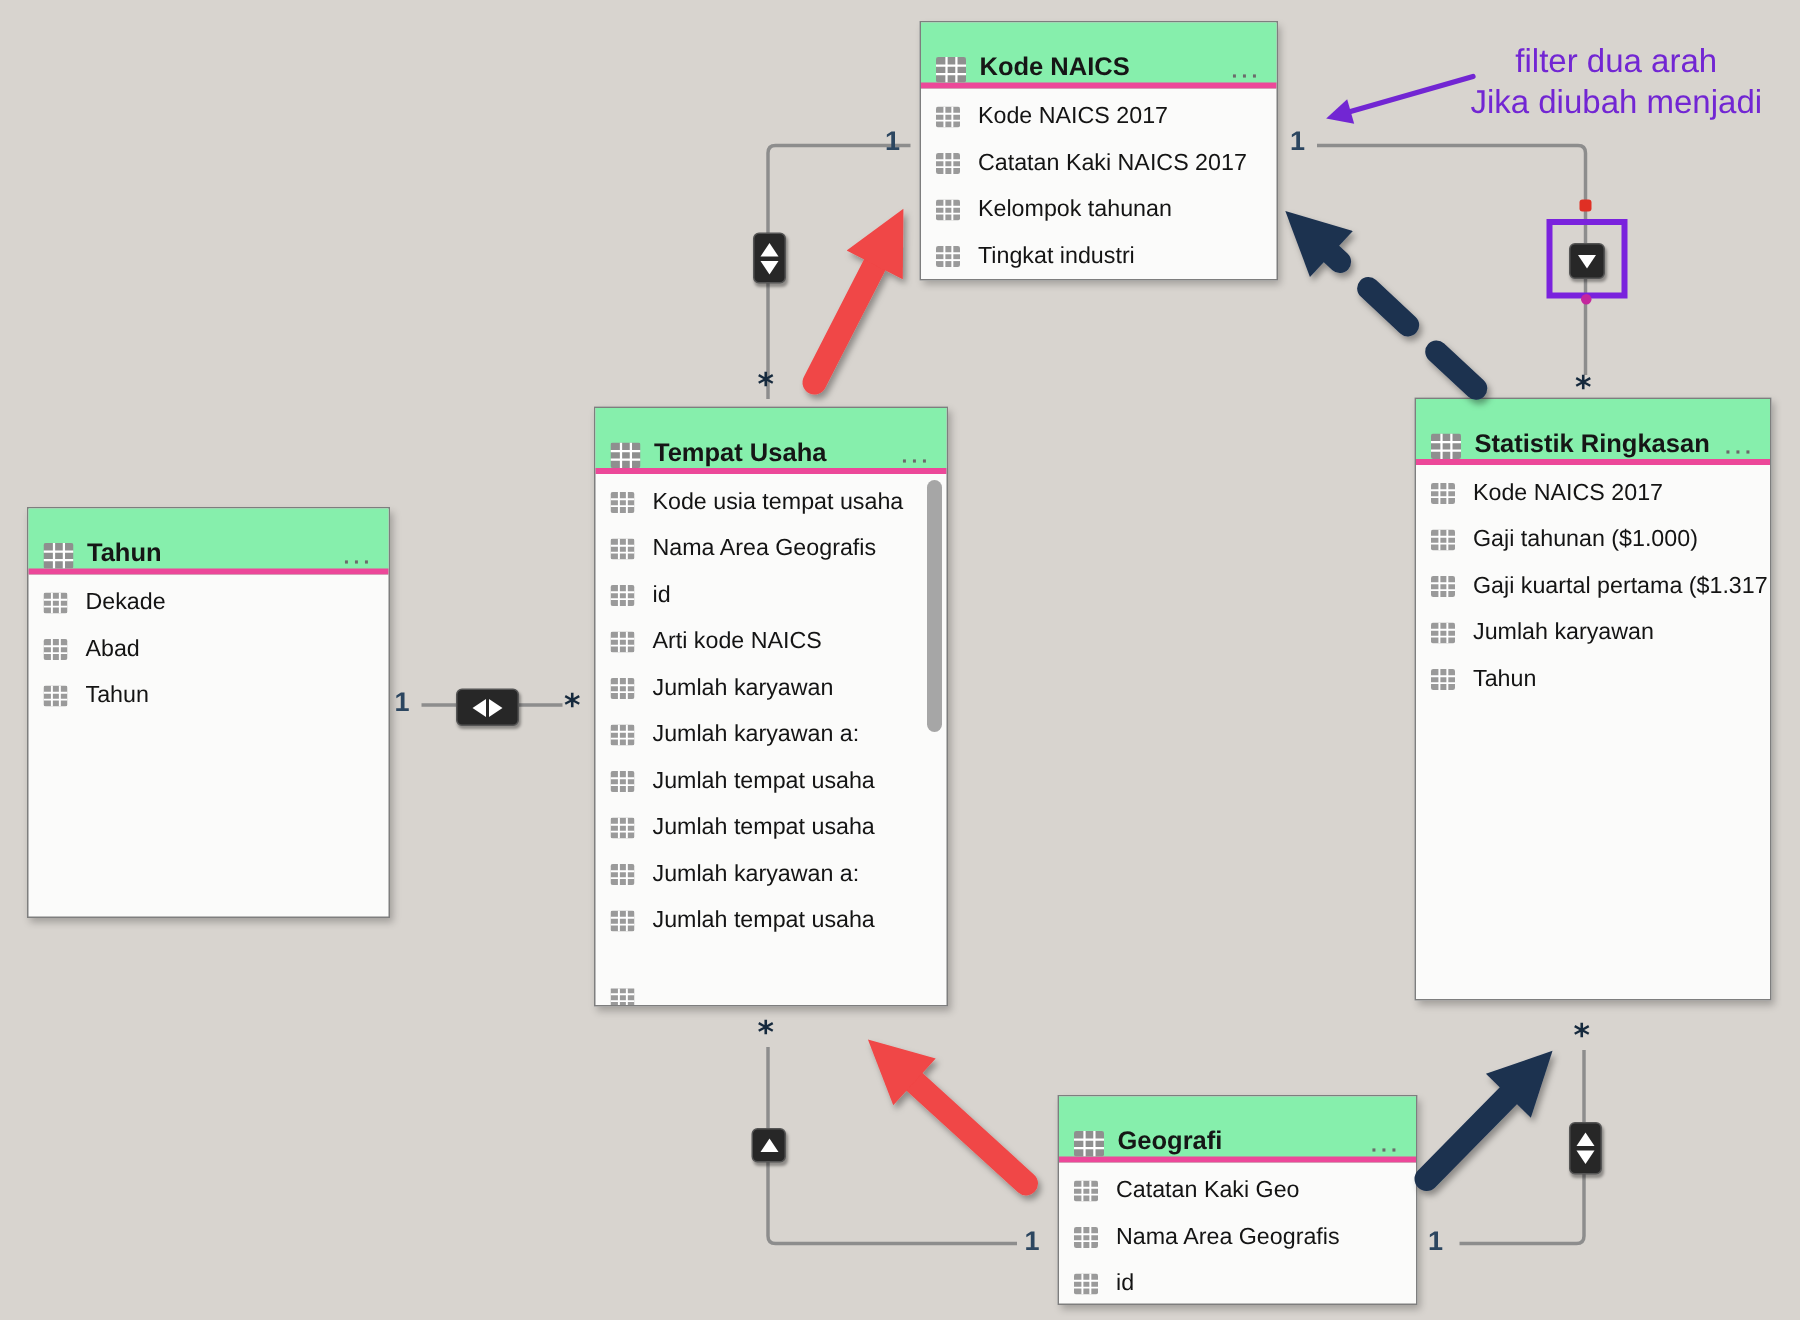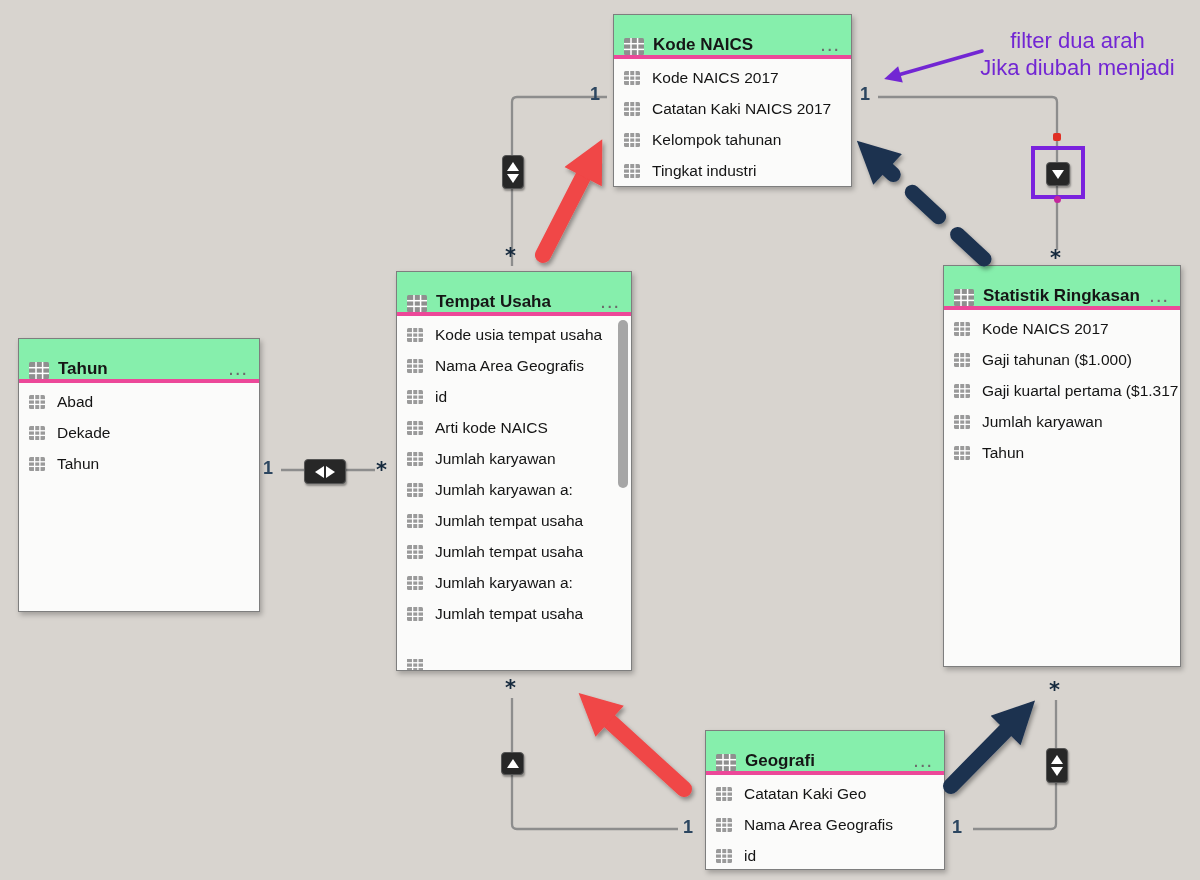--- a/index.html
+++ b/index.html
@@ -84,35 +84,35 @@
             <svg viewBox="0 0 16 14" width="16" height="14">
               <rect x="0" y="0" width="16" height="14" rx="1.5" fill="#9a9a9a"></rect>
               <g stroke="#ffffff" stroke-width="1.3">
                 <line x1="0" y1="4.8" x2="16" y2="4.8"></line>
                 <line x1="0" y1="9.4" x2="16" y2="9.4"></line>
                 <line x1="5.6" y1="0" x2="5.6" y2="14"></line>
                 <line x1="10.9" y1="0" x2="10.9" y2="14"></line>
               </g>
             </svg>
           </span>
+          <span class="f-label">Dekade</span>
+        </div>
+        <div class="field-row">
+          <span class="grid-icon">
+            <svg viewBox="0 0 16 14" width="16" height="14">
+              <rect x="0" y="0" width="16" height="14" rx="1.5" fill="#9a9a9a"></rect>
+              <g stroke="#ffffff" stroke-width="1.3">
+                <line x1="0" y1="4.8" x2="16" y2="4.8"></line>
+                <line x1="0" y1="9.4" x2="16" y2="9.4"></line>
+                <line x1="5.6" y1="0" x2="5.6" y2="14"></line>
+                <line x1="10.9" y1="0" x2="10.9" y2="14"></line>
+              </g>
+            </svg>
+          </span>
           <span class="f-label">Abad</span>
-        </div>
-        <div class="field-row">
-          <span class="grid-icon">
-            <svg viewBox="0 0 16 14" width="16" height="14">
-              <rect x="0" y="0" width="16" height="14" rx="1.5" fill="#9a9a9a"></rect>
-              <g stroke="#ffffff" stroke-width="1.3">
-                <line x1="0" y1="4.8" x2="16" y2="4.8"></line>
-                <line x1="0" y1="9.4" x2="16" y2="9.4"></line>
-                <line x1="5.6" y1="0" x2="5.6" y2="14"></line>
-                <line x1="10.9" y1="0" x2="10.9" y2="14"></line>
-              </g>
-            </svg>
-          </span>
-          <span class="f-label">Dekade</span>
         </div>
         <div class="field-row">
           <span class="grid-icon">
             <svg viewBox="0 0 16 14" width="16" height="14">
               <rect x="0" y="0" width="16" height="14" rx="1.5" fill="#9a9a9a"></rect>
               <g stroke="#ffffff" stroke-width="1.3">
                 <line x1="0" y1="4.8" x2="16" y2="4.8"></line>
                 <line x1="0" y1="9.4" x2="16" y2="9.4"></line>
                 <line x1="5.6" y1="0" x2="5.6" y2="14"></line>
                 <line x1="10.9" y1="0" x2="10.9" y2="14"></line>

